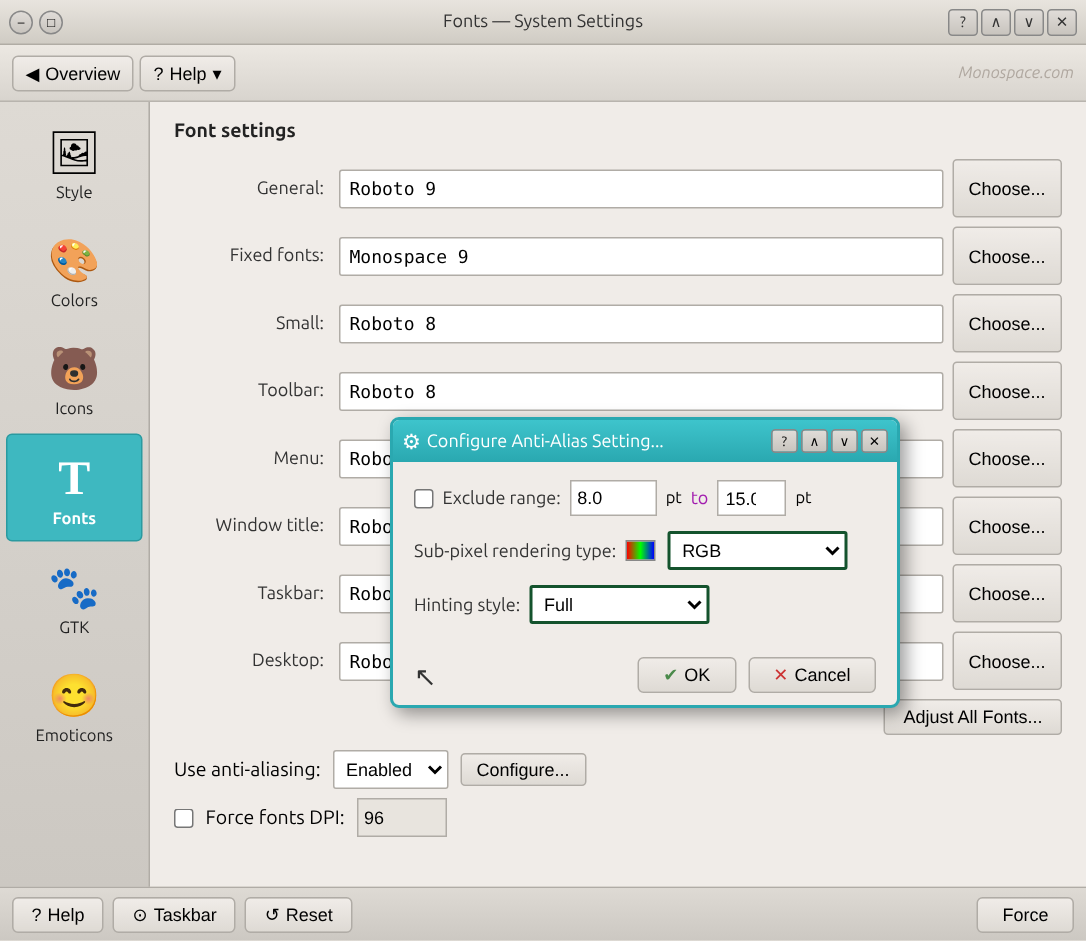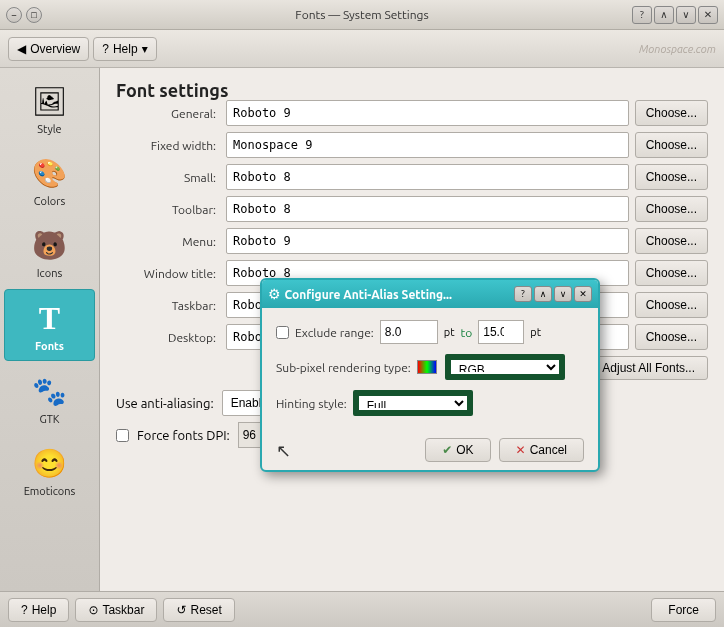--- a/index.html
+++ b/index.html
@@ -123,22 +123,22 @@
 
     
     .content {
       flex: 1;
       background: #f0ece8;
       padding: 12px 16px;
       position: relative;
     }
     .section-title {
       font-weight: bold;
-      font-size: 18px;
-      margin-bottom: 0;
+      font-size: 13px;
+      margin-bottom: 12px;
       color: #222;
     }
 
     
     .font-row {
       display: flex;
       align-items: center;
       margin-bottom: 6px;
     }
     .font-row label {
@@ -159,21 +159,21 @@
       border-radius: 2px;
     }
     .choose-btn {
       margin-left: 6px;
       padding: 3px 10px;
       background: linear-gradient(to bottom, #f0ece8, #dedad4);
       border: 1px solid #b0aca6;
       border-radius: 3px;
       cursor: pointer;
       font-size: 12px;
-      height: 26px;
+      height: 39px;
     }
 
     .adjust-all-row {
       display: flex;
       justify-content: flex-end;
       margin-top: 4px;
       margin-bottom: 10px;
     }
     .adjust-btn {
       padding: 4px 12px;
@@ -277,21 +277,21 @@
       gap: 4px;
     }
     .dialog-title-icon {
       font-size: 14px;
       color: white;
     }
     .dialog-title-text {
       font-size: 12px;
       color: white;
       flex: 1;
-      font-weight: bold;
+      font-weight: normal;
     }
     .dialog-win-btns {
       display: flex; gap: 2px;
     }
     .dialog-win-btn {
       width: 18px; height: 16px;
       background: linear-gradient(to bottom, #e0dcd8, #c8c4be);
       border: 1px solid #888;
       border-radius: 3px;
       display: flex; align-items: center; justify-content: center;
@@ -314,30 +314,30 @@
     .dialog-row input[type=checkbox] { margin: 0; }
     .dialog-row input[type=number] {
       width: 58px; height: 24px;
       border: 1px solid #b0aca6;
       padding: 2px 4px;
       font-size: 12px;
       background: white;
     }
     .dialog-row select {
       height: 26px;
-      border: 6px solid #14532d;
+      border: 2px solid #14532d;
       background: white;
       padding: 2px 4px;
       font-size: 12px;
       border-radius: 2px;
       min-width: 120px;
     }
     .dialog-row .to-label {
       font-size: 12px;
-      color: #15803d;
+      color: #a21caf;
     }
     .dialog-btns {
       display: flex;
       justify-content: flex-end;
       gap: 8px;
       padding: 6px 14px 12px;
     }
     .ok-btn {
       display: flex; align-items: center; gap: 4px;
       padding: 4px 16px;
@@ -431,21 +431,21 @@
   <div class="content">
     <div class="section-title">Font settings</div>
 
     <div id="font-rows">
         <div class="font-row">
           <label>General:</label>
           <input type="text" value="Roboto 9" style="">
           <button class="choose-btn">Choose...</button>
         </div>
         <div class="font-row">
-          <label>Fixed width:</label>
+          <label>Fixed fonts:</label>
           <input type="text" value="Monospace 9" style="">
           <button class="choose-btn">Choose...</button>
         </div>
         <div class="font-row">
           <label>Small:</label>
           <input type="text" value="Roboto 8" style="">
           <button class="choose-btn">Choose...</button>
         </div>
         <div class="font-row">
           <label>Toolbar:</label>

